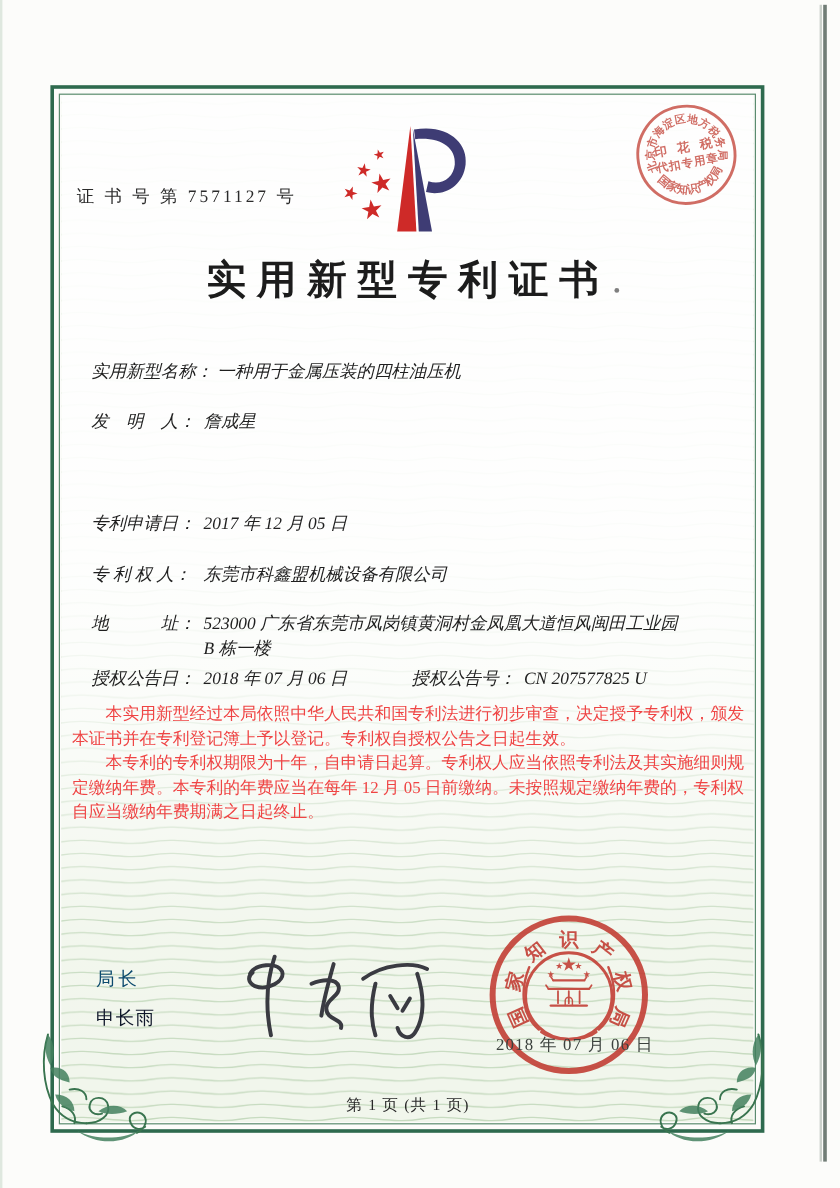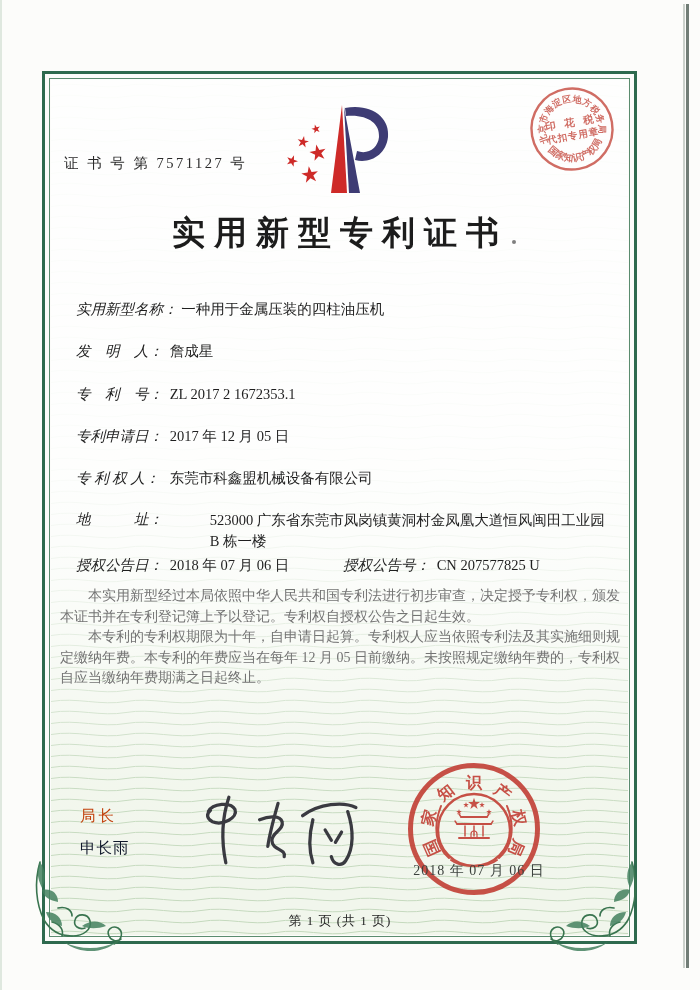--- a/index.html
+++ b/index.html
@@ -33,32 +33,32 @@
   .logo { position:absolute; left:283px; top:95px; width:122px; height:108px; }
   .title {
     position:absolute; left:20px; top:211px; width:640px;
     text-align:center; font-size:33px; font-weight:bold;
     letter-spacing:9px; color:#1c1c1c;
   }
   .speck { position:absolute; left:512px; top:240px; width:4px; height:4px; border-radius:50%; background:#3a3a3a; opacity:.65; }
 
   .field-row { position:absolute; left:76px; font-size:14.5px; color:#1f1f1f; white-space:nowrap; }
   .field-label { display:inline-block; min-width:90px;font-style:italic; }
-  .field-value { display:inline-block; }
+  .field-value { display:inline-block;font-style:italic; }
   .field-row.address { white-space:normal; }
-  .address .field-value { width:398px; vertical-align:top; line-height:21px; white-space:normal;margin-left:40px; }
+  .address .field-value { width:398px; vertical-align:top; line-height:21px; white-space:normal; }
   .grant-number { position:absolute; left:267px; top:0; }
 
   .paragraphs {
     position:absolute; left:60px; top:586px; width:560px;
-    font-size:14px; line-height:20.5px; text-align:justify; color:#737373;
+    font-size:14px; line-height:20.5px; text-align:justify; color:#ef4444;
   }
   .paragraphs p { text-indent:2em; margin:0; }
 
-  .director-title { position:absolute; left:80px; top:806px; font-size:15.5px; letter-spacing:3px; color:#c2410c; }
+  .director-title { position:absolute; left:80px; top:806px; font-size:15.5px; letter-spacing:3px; color:#0c4a6e; }
   .director-name  { position:absolute; left:80px; top:838px; font-size:15.5px; letter-spacing:1px; color:#0f172a; }
   .signature { position:absolute; left:192px; top:792px; width:168px; height:76px; }
 
   .official-seal { position:absolute; left:389px; top:744px; width:170px; height:170px; z-index:5; }
   .seal-date {
     position:absolute; left:398px; top:862px; width:162px; z-index:6;
     text-align:center; font-size:14px; letter-spacing:1px; color:#3b413d;
   }
   .tax-stamp { position:absolute; left:512px; top:69px; width:120px; height:120px; z-index:5; }
 
@@ -157,24 +157,20 @@
     <div class="speck"></div>
 
     <div class="field-row" style="top:300px">
       <span class="field-label">实用新型名称：</span>
       <span class="field-value">一种用于金属压装的四柱油压机</span>
     </div>
     <div class="field-row" style="top:342px">
       <span class="field-label">发　明　人：</span>
       <span class="field-value">詹成星</span>
     </div>
-    <div class="field-row" style="top:385px">
-      <span class="field-label">专　利　号：</span>
-      <span class="field-value">ZL 2017 2 1672353.1</span>
-    </div>
     <div class="field-row" style="top:427px">
       <span class="field-label">专利申请日：</span>
       <span class="field-value">2017 年 12 月 05 日</span>
     </div>
     <div class="field-row" style="top:469px">
       <span class="field-label">专 利 权 人：</span>
       <span class="field-value">东莞市科鑫盟机械设备有限公司</span>
     </div>
     <div class="field-row address" style="top:510px">
       <span class="field-label">地　　　址：</span>

